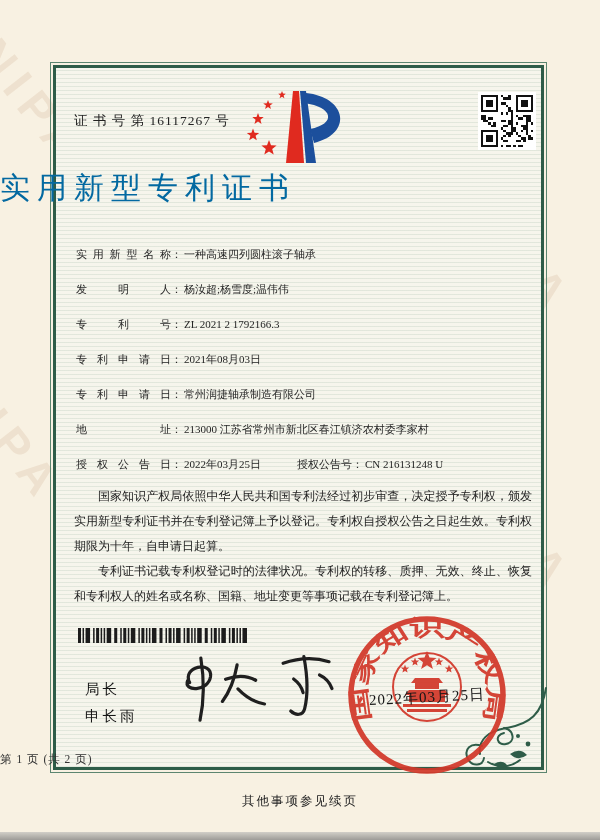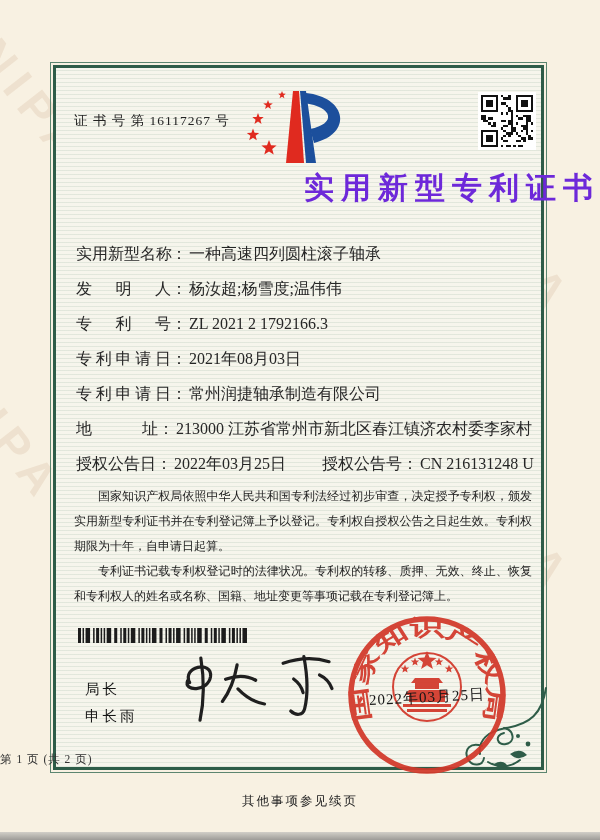--- a/index.html
+++ b/index.html
@@ -17,24 +17,24 @@
   }
   .frame{position:absolute;left:50px;top:62px;width:497px;height:711px;border:1px solid #5c8670;z-index:1;box-sizing:border-box}
   .frame-inner{
     position:absolute;inset:2px;border:3px solid #2e5c48;
     background-color:#f6f5ec;
     background-image:repeating-linear-gradient(0deg, rgba(100,145,120,0.14) 0 1px, transparent 1px 4px);
   }
   .cert-no{position:absolute;left:74px;top:112px;z-index:2;font-size:13.5px;letter-spacing:1px;color:#222}
   .logo{position:absolute;left:236px;top:85px;z-index:2}
   .qr{position:absolute;left:478px;top:92px;width:58px;height:58px;background:#fff;padding:3px;box-sizing:border-box;z-index:2}
-  .title{position:absolute;left:0;top:168px;width:100%;text-align:right;z-index:2;
-         font-size:30px;font-weight:bold;letter-spacing:7px;color:#6d28d9}
+  .title{position:absolute;left:0;top:168px;width:100%;text-align:left;z-index:2;
+         font-size:30px;font-weight:normal;letter-spacing:7px;color:#0369a1}
   .fields{position:absolute;left:76px;top:243px;width:456px;z-index:2}
-  .frow{display:flex;margin-bottom:13px;font-size:16px;color:#262626;line-height:22px;white-space:nowrap}
+  .frow{display:flex;margin-bottom:13px;font-size:11px;color:#262626;line-height:22px;white-space:nowrap}
   .flabel{display:inline-block;width:95px;text-align:justify;text-align-last:justify}
   .fval{margin-left:2px}
   .grant-second{margin-left:36px;display:flex}
   .paras{position:absolute;left:74px;top:484px;width:458px;z-index:2;font-size:12px;line-height:25px;color:#222;text-align:justify}
   .paras p{margin:0;text-indent:2em}
   .barcode{position:absolute;left:78px;top:628px;width:172px;height:15px;z-index:2;fill:#1c1c1c}
   .director{position:absolute;left:85px;top:676px;z-index:2;
             font-family:Liberation Sans, sans-serif;
             font-size:14.5px;letter-spacing:3px;color:#161616;line-height:27px}
   .signature{position:absolute;left:168px;top:650px;z-index:2}

